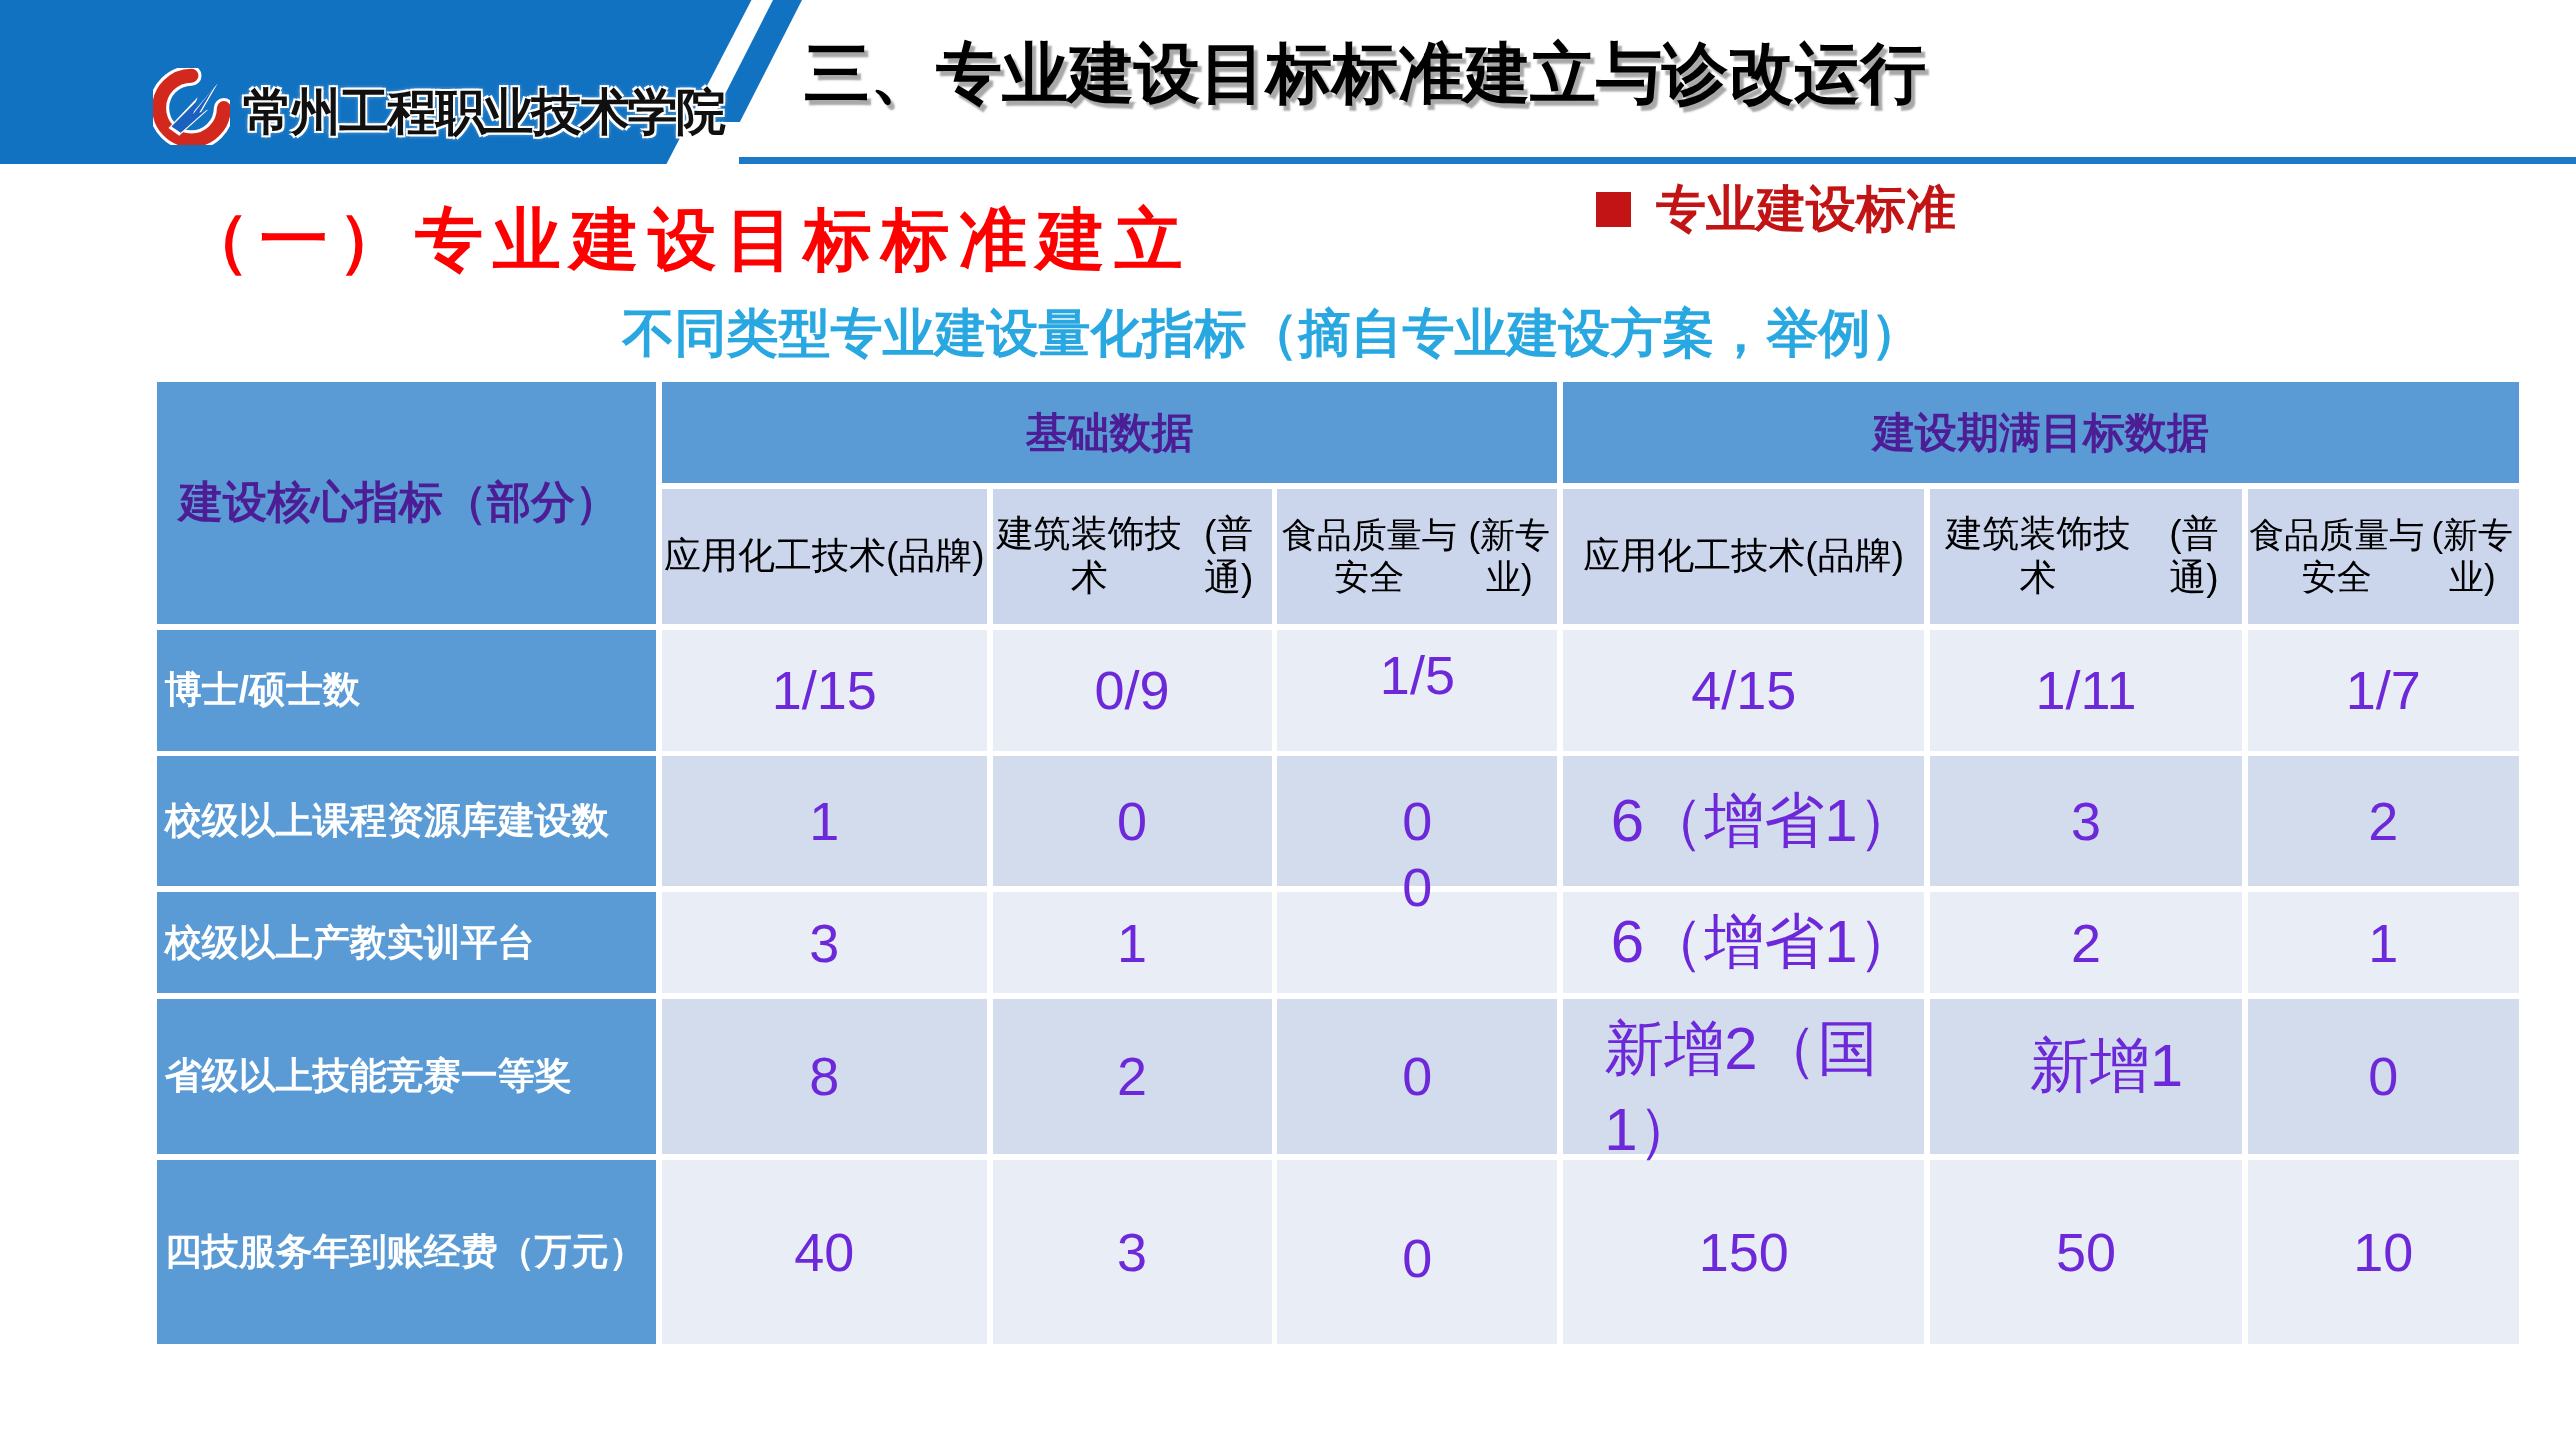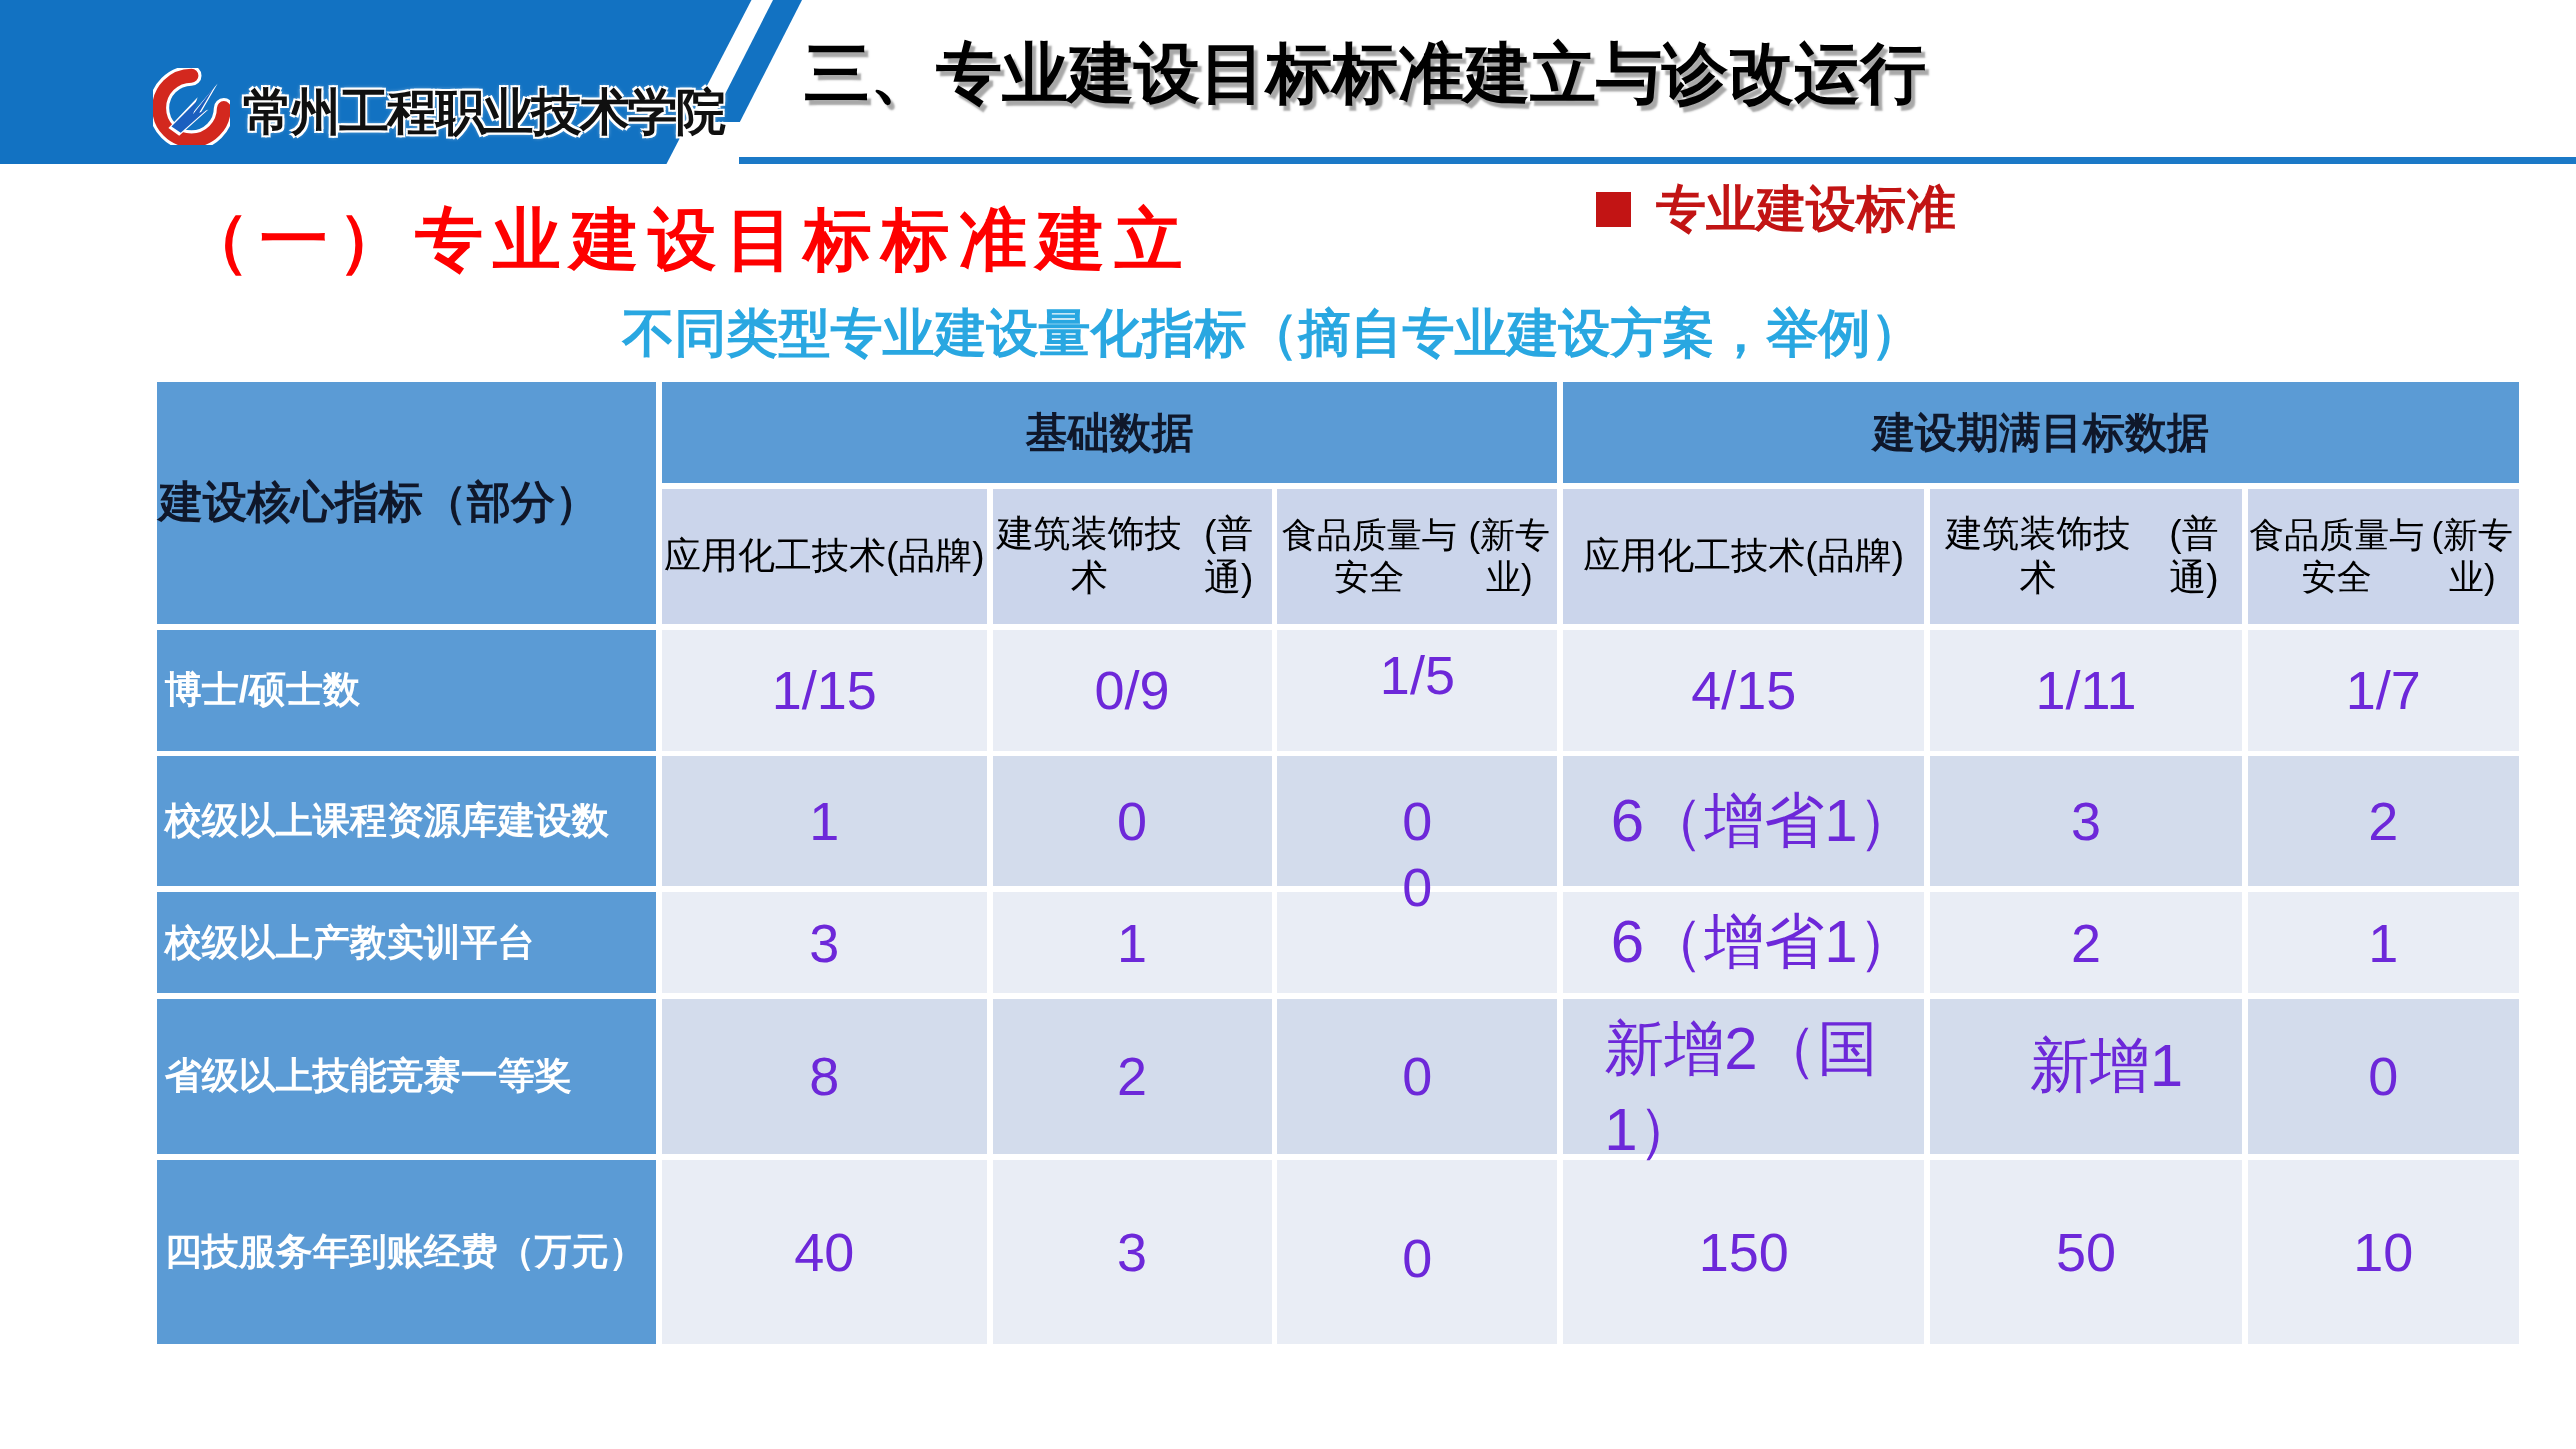--- a/index.html
+++ b/index.html
@@ -28,22 +28,22 @@
 
   .table-caption{position:absolute;left:611px;top:299px;width:1323px;text-align:center;
           font-size:52px;font-weight:900;color:#29A7E1;white-space:nowrap;}
 
   
   .grid-table{position:absolute;left:157px;top:382px;display:grid;
           grid-template-columns:499px 325px 279px 280px 361px 312px 271px;
           grid-template-rows:101px 135px 121px 130px 101px 155px 184px;
           gap:5.8px;background:#ffffff;}
   .cell{display:flex;align-items:center;justify-content:center;}
-  .hdr-blue{background:#5B9BD5;color:#0f172a;font-weight:bold;}
-  .corner{grid-column:1;grid-row:1/3;justify-content:flex-start;padding-left:2px;
+  .hdr-blue{background:#5B9BD5;color:#4c1d95;font-weight:bold;}
+  .corner{grid-column:1;grid-row:1/3;justify-content:flex-start;padding-left:22px;
           font-size:44px;white-space:nowrap;}
   .group1{grid-column:2/5;grid-row:1;font-size:42px;}
   .group2{grid-column:5/8;grid-row:1;font-size:42px;}
   .subhdr{background:#CBD5EB;color:#000;font-size:37px;line-height:1.2;
           flex-direction:row;text-align:center;grid-row:2;}
   .rowlabel{background:#5B9BD5;color:#fff;font-weight:bold;font-size:37px;
           justify-content:flex-start;padding-left:7.7px;grid-column:1;white-space:nowrap;}
   .val{color:#6d28d9;font-size:54px;}
   .light{background:#E9EDF5;}
   .dark{background:#D3DCEC;}

